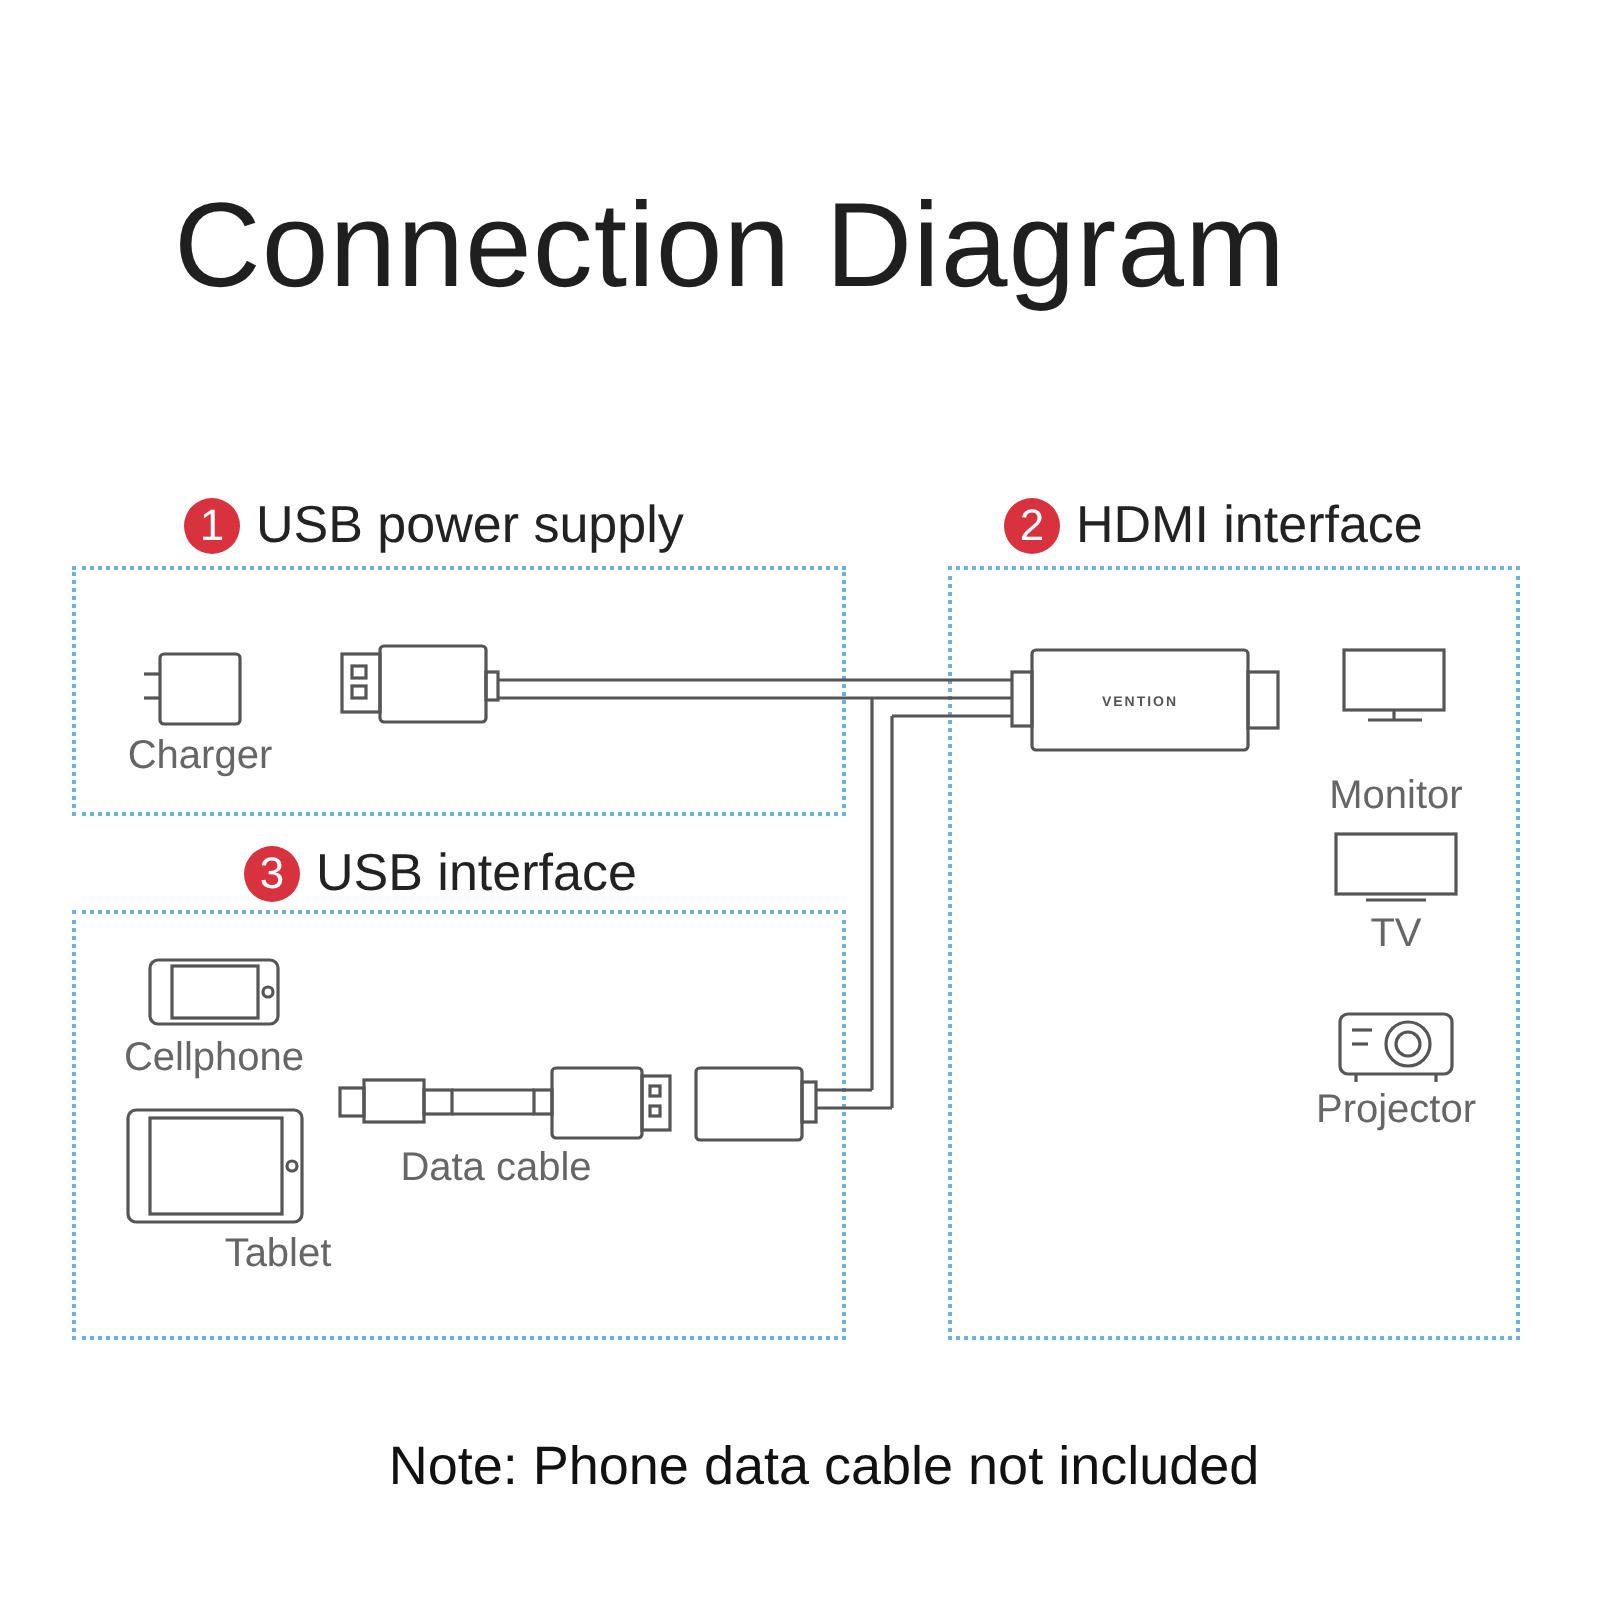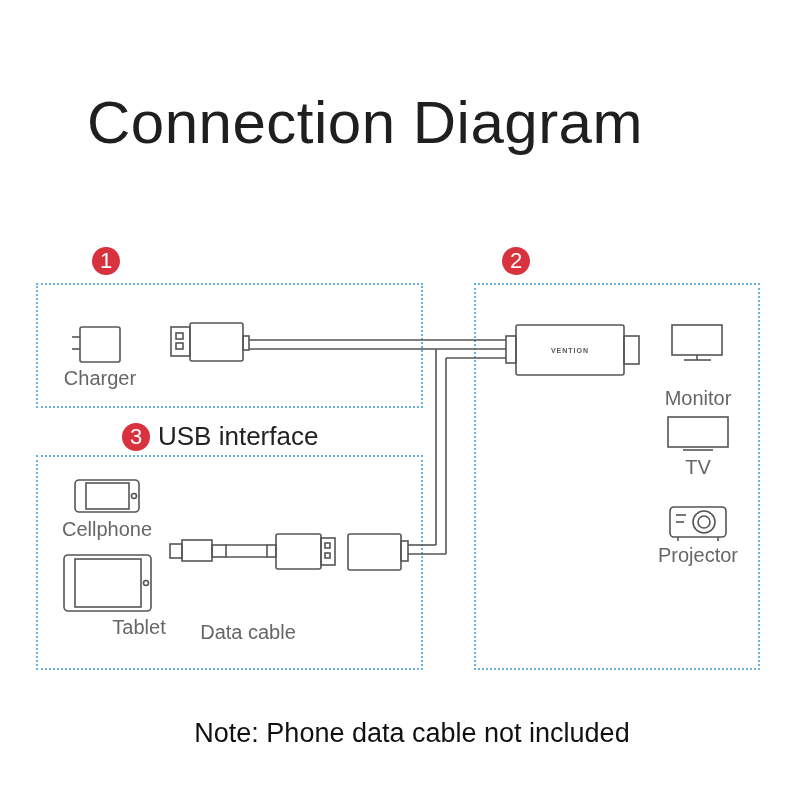--- a/index.html
+++ b/index.html
@@ -13,23 +13,25 @@
   svg.diagram { position: absolute; left: 0; top: 0; }
   .brand { font-size: 7px; font-weight: bold; fill: #555; letter-spacing: 1px; font-family: "Liberation Sans", sans-serif; }
 </style>
 </head>
 <body>
 
 <div class="title">Connection Diagram</div>
 
 <div class="sec-head" style="left:92px; top:247px;">
   <span class="badge">1</span>
+  <span>USB power supply</span>
 </div>
 <div class="sec-head" style="left:502px; top:247px;">
   <span class="badge">2</span>
+  <span>HDMI interface</span>
 </div>
 <div class="sec-head" style="left:122px; top:421px;">
   <span class="badge">3</span>
   <span>USB interface</span>
 </div>
 
 <div class="box" style="left:36px; top:283px; width:387px; height:125px;"></div>
 <div class="box" style="left:474px; top:283px; width:286px; height:387px;"></div>
 <div class="box" style="left:36px; top:455px; width:387px; height:215px;"></div>
 
@@ -119,15 +121,15 @@
   </g>
   <text class="brand" x="570" y="353" text-anchor="middle">VENTION</text>
 </svg>
 
 <div class="lbl" style="left:100px; top:367px;">Charger</div>
 <div class="lbl" style="left:698px; top:387px;">Monitor</div>
 <div class="lbl" style="left:698px; top:456px;">TV</div>
 <div class="lbl" style="left:698px; top:544px;text-align:center;">Projector</div>
 <div class="lbl" style="left:107px; top:518px;text-align:right;">Cellphone</div>
 <div class="lbl" style="left:107px; top:616px;margin-left:32px;">Tablet</div>
-<div class="lbl" style="left:248px; top:573px;margin-top:48px;">Data cable</div>
+<div class="lbl" style="left:248px; top:573px;">Data cable</div>
 
 <div class="note">Note: Phone data cable not included</div>
 
 </body></html>

